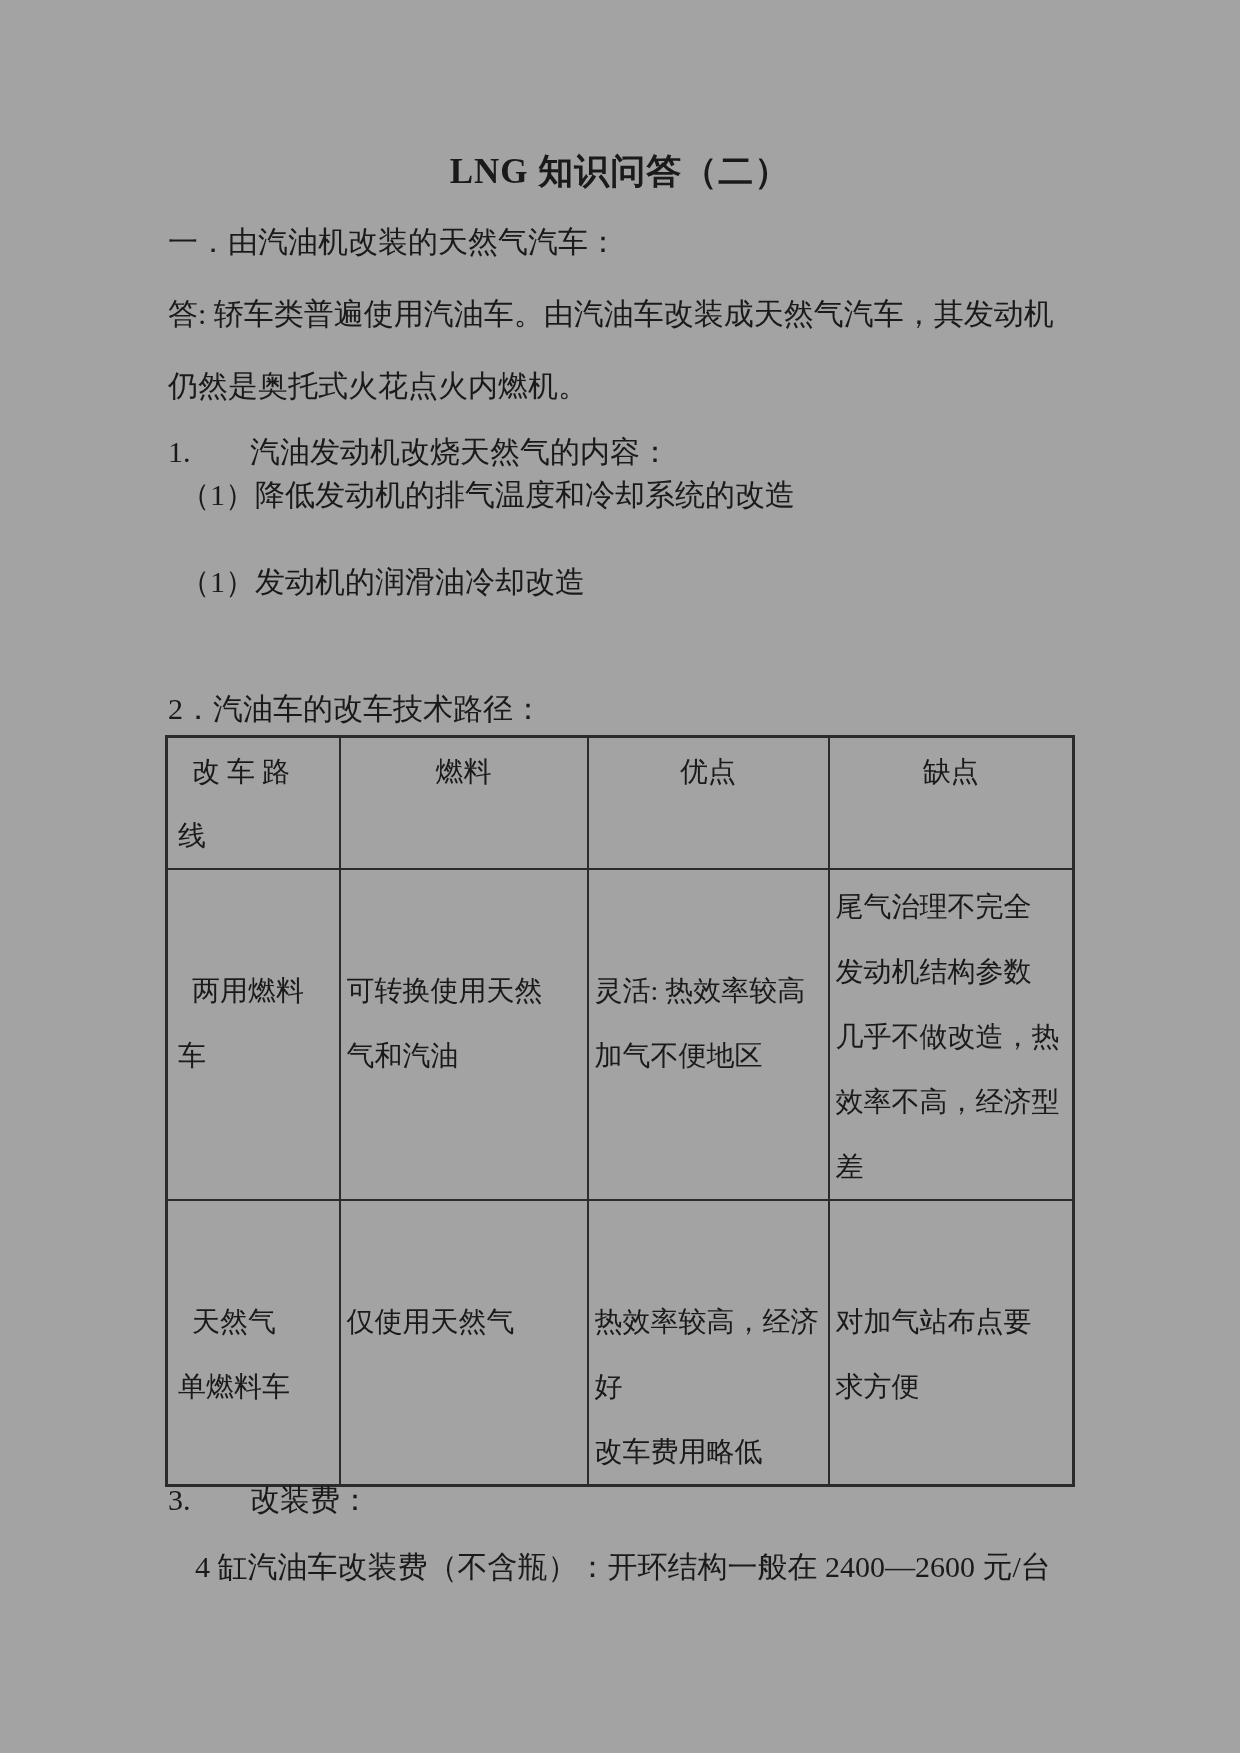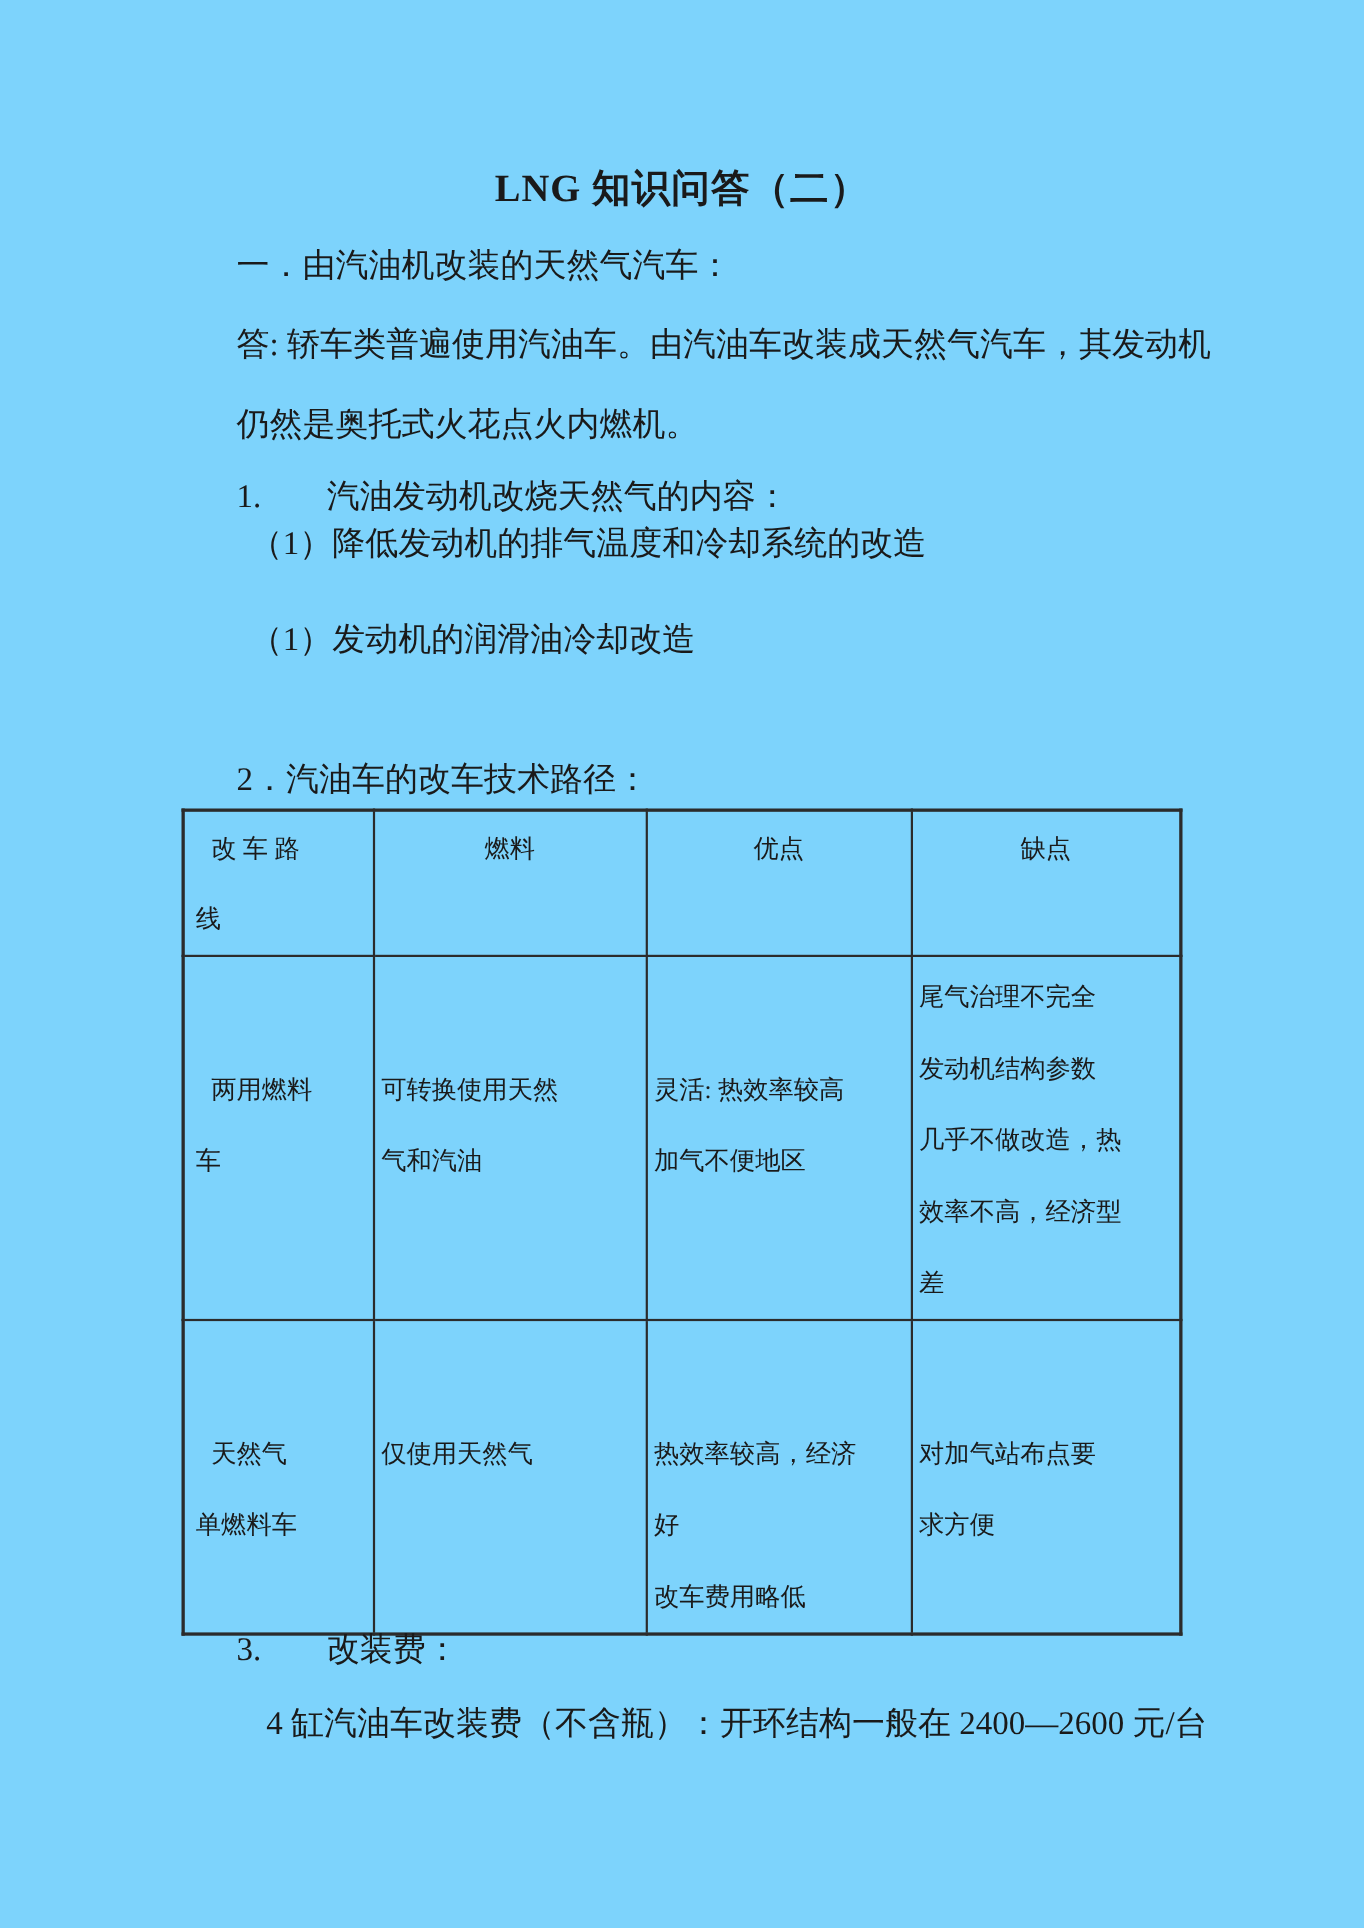--- a/index.html
+++ b/index.html
@@ -1,20 +1,20 @@
 <!DOCTYPE html>
 <html><head>
 <meta charset="utf-8">
 <style>
   html, body { margin: 0; padding: 0; background: #ffffff; }
   .page {
     position: relative;
     width: 1240px;
     height: 1753px;
-    background: #7dd3fc;
+    background: #a3a3a3;
     font-family: "Liberation Serif", "DejaVu Serif", serif;
     color: #1a1a1a;
     overflow: hidden;
   }
   .title {
     position: absolute;
     top: 150px;
     left: 0;
     width: 1240px;
     text-align: center;
@@ -22,32 +22,31 @@
     font-weight: bold;
     line-height: 44px;
     letter-spacing: 1px;
   }
   .line {
     position: absolute;
     left: 168px;
     font-size: 30px;
     line-height: 36px;
     white-space: pre-line;
-    margin-left: 47px;
   }
   .answer { line-height: 72px; }
   .num { display: inline-block; width: 82px; }
   .conv-table {
     position: absolute;
     top: 735px;
     left: 165px;
     width: 907px;
     border-collapse: collapse;
     table-layout: fixed;
-    font-size: 23px;
+    font-size: 28px;
     border: 3px solid #2b2b2b;
   }
   .conv-table th, .conv-table td {
     border: 2px solid #2b2b2b;
     vertical-align: top;
     white-space: pre-line;
     font-weight: normal;
     padding: 0 6px;
     overflow: hidden;
   }

